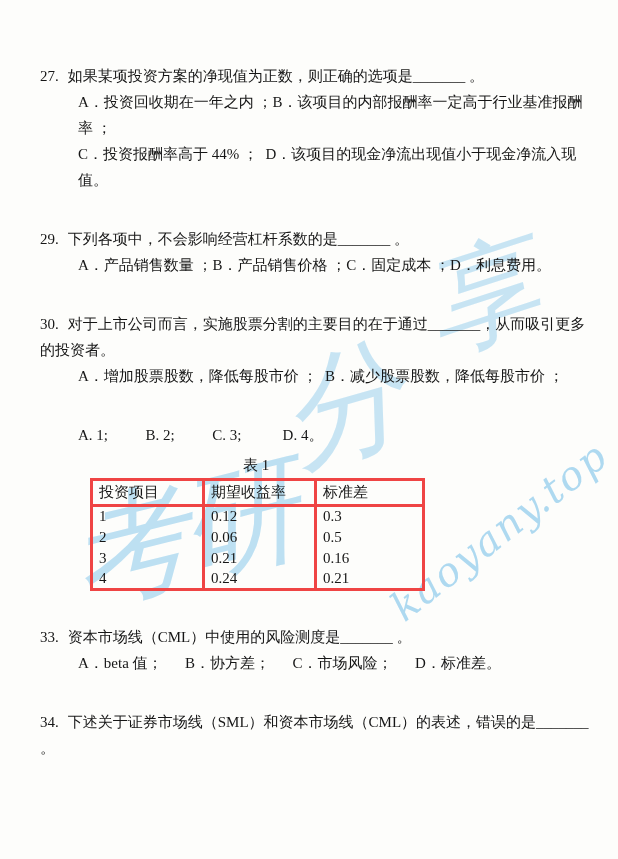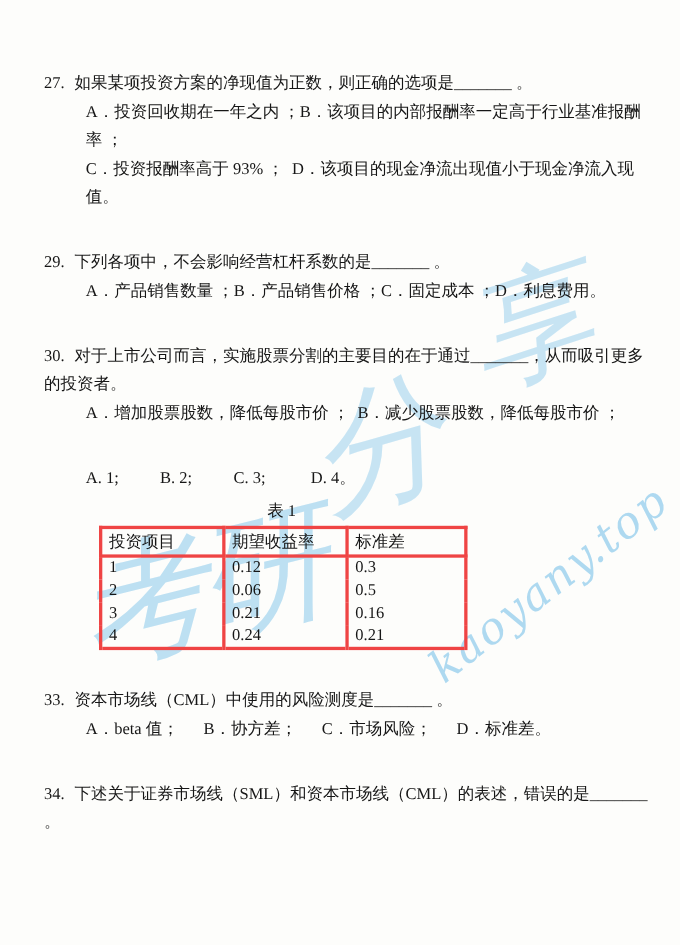--- a/index.html
+++ b/index.html
@@ -52,21 +52,21 @@
 <div class="wm wm-kao">考研</div>
 <div class="wm wm-fen">分</div>
 <div class="wm wm-xiang">享</div>
 <div class="wm wm-site">kaoyany.top</div>
 
 <div class="doc">
 
   <div class="q">
     <div class="line stem"><span class="qnum">27.</span><span>如果某项投资方案的净现值为正数，则正确的选项是_______ 。</span></div>
     <div class="line opt">A．投资回收期在一年之内 ；B．该项目的内部报酬率一定高于行业基准报酬率 ；</div>
-    <div class="line opt">C．投资报酬率高于 93% ；  D．该项目的现金净流出现值小于现金净流入现值。</div>
+    <div class="line opt">C．投资报酬率高于 44% ；  D．该项目的现金净流出现值小于现金净流入现值。</div>
   </div>
 
 
   <div class="q">
     <div class="line stem"><span class="qnum">29.</span><span>下列各项中，不会影响经营杠杆系数的是_______ 。</span></div>
     <div class="line opt">A．产品销售数量 ；B．产品销售价格 ；C．固定成本 ；D．利息费用。</div>
   </div>
 
   <div class="q">
     <div class="line stem"><span class="qnum">30.</span><span>对于上市公司而言，实施股票分割的主要目的在于通过_______，从而吸引更多的投资者。</span></div>

